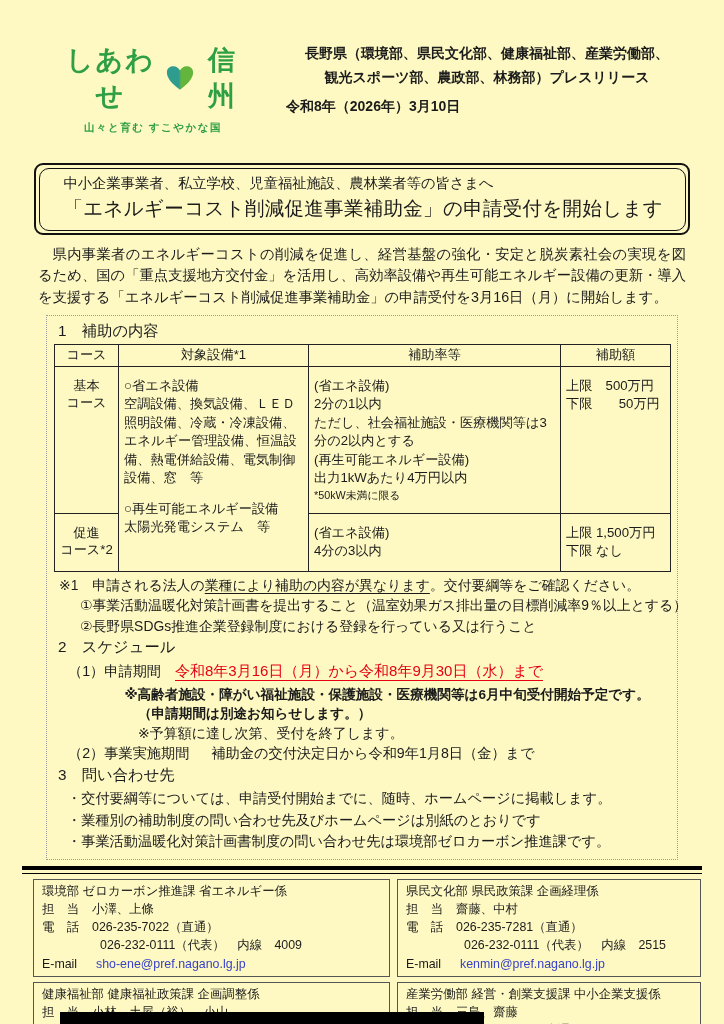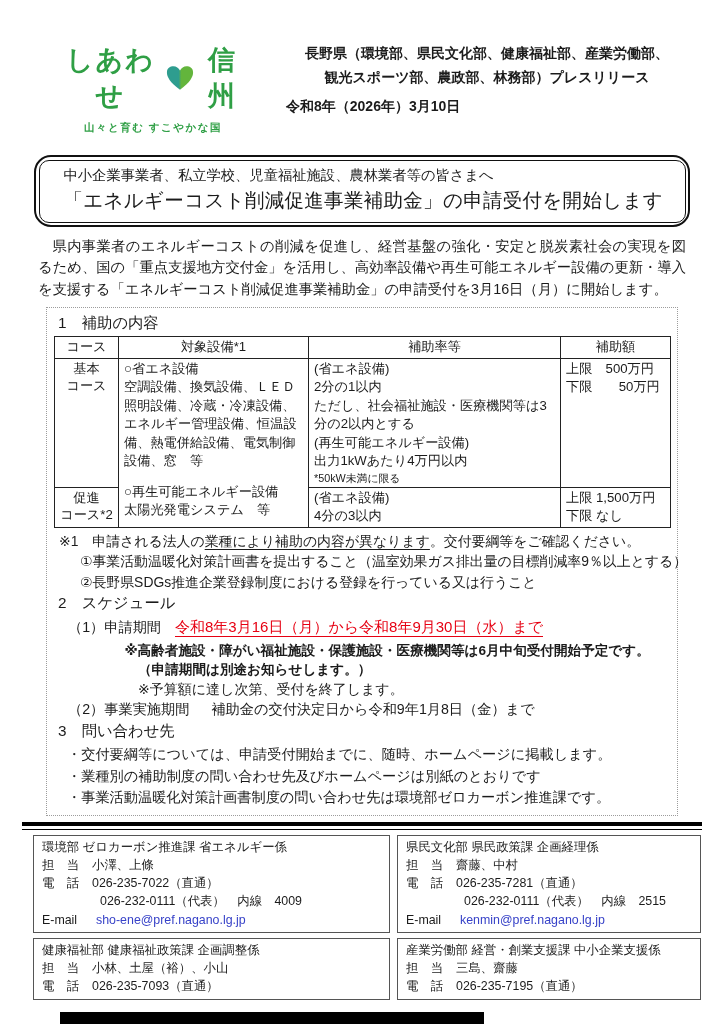--- a/index.html
+++ b/index.html
@@ -1,44 +1,44 @@
 <!DOCTYPE html>
 <html><head>
 <meta charset="utf-8">
 <style>
   html,body{margin:0;padding:0;background:#9a9a9a;}
-  .page{width:724px;height:1024px;margin:0 auto;background:#ffffff;position:relative;overflow:hidden;
+  .page{width:724px;height:1024px;margin:0 auto;background:#fef9c3;position:relative;overflow:hidden;
         font-family:"Liberation Sans","DejaVu Sans",sans-serif;color:#1b1b1b;}
 
   
   .header{display:flex;justify-content:space-between;align-items:flex-start;padding:42px 36px 0 58px;}
   .logo{width:190px;text-align:center;}
   .logo-line{display:flex;align-items:center;justify-content:center;gap:3px;
              font-family:"DejaVu Serif","Liberation Serif",serif;
              font-size:27px;font-weight:bold;color:#2f9f45;letter-spacing:2px;}
   .logo-tagline{margin-top:7px;font-size:10.5px;font-weight:bold;color:#2f9f45;letter-spacing:1.5px;}
   .press{width:402px;font-size:14px;font-weight:bold;line-height:1.7;}
   .press-lines{text-align:center;}
   .press-date{margin-top:5px;}
 
   
-  .title-box{margin:20px 34px 0;border:2.6px solid #111;border-radius:17px;padding:2.5px;}
+  .title-box{margin:28px 34px 0;border:2.6px solid #111;border-radius:9px;padding:2.5px;}
   .title-inner{border:1.4px solid #111;border-radius:10px;padding:5px 12px 8px 24px;}
   .audience{font-size:14.3px;}
   .main-title{font-size:19.5px;margin-top:2px;letter-spacing:.3px;}
 
   
   .intro{margin:9px 38px 0;font-size:14.3px;line-height:1.5;text-align:justify;}
 
   
   .content-box{margin:7px 46px 0;border:1.4px dotted #9c9c9c;padding:4px 7px 7px;}
   .sec-h{font-size:15.3px;margin:1px 0 2px 4px;}
 
   table.subsidy{width:100%;border-collapse:collapse;font-size:13.2px;line-height:1.4;table-layout:fixed;}
-  .subsidy th,.subsidy td{border:1.3px solid #222;padding:1px 5px;font-weight:normal;vertical-align:top;}
+  .subsidy th,.subsidy td{border:1.3px solid #222;padding:10px 5px;font-weight:normal;vertical-align:top;}
   .subsidy th{text-align:center;padding:1px 2px;}
   .c-mid{text-align:center;vertical-align:middle;line-height:1.3;}
   .v-mid{vertical-align:middle;}
   .eq-h2{margin-top:12px;}
   .small-note{font-size:10.8px;}
 
   .notes{font-size:13.9px;line-height:1.47;margin-top:3px;}
   .note-l1{padding-left:5px;}
   .note-sub{padding-left:26px;white-space:nowrap;}
   .u-line{text-decoration:underline;text-underline-offset:3px;}

